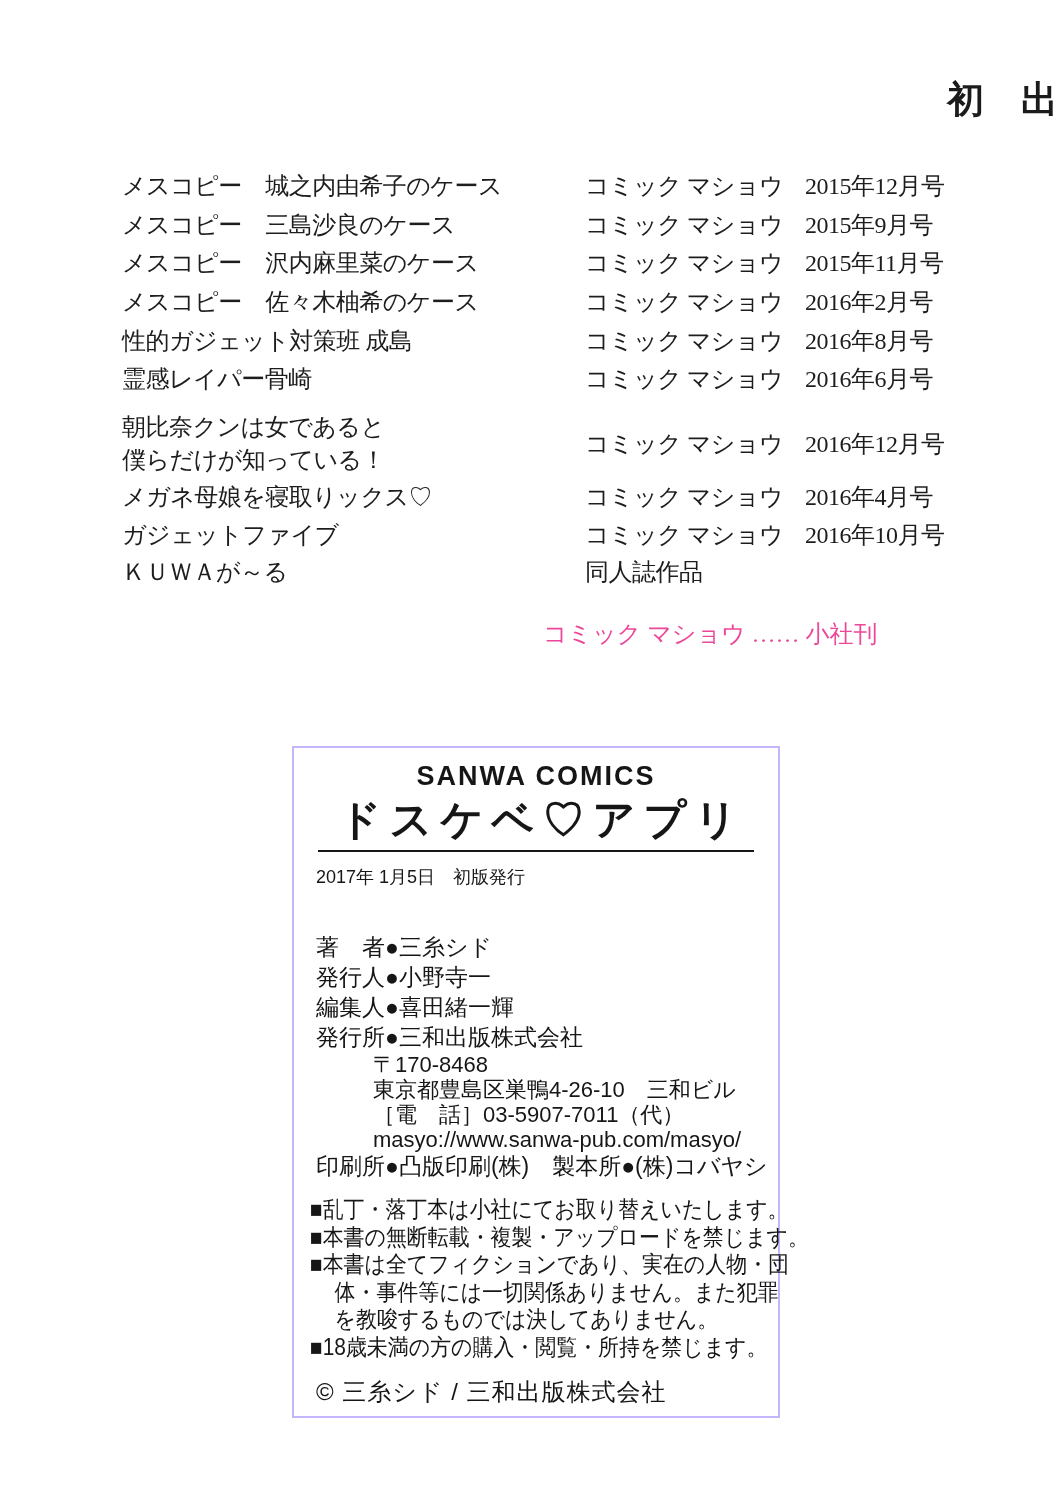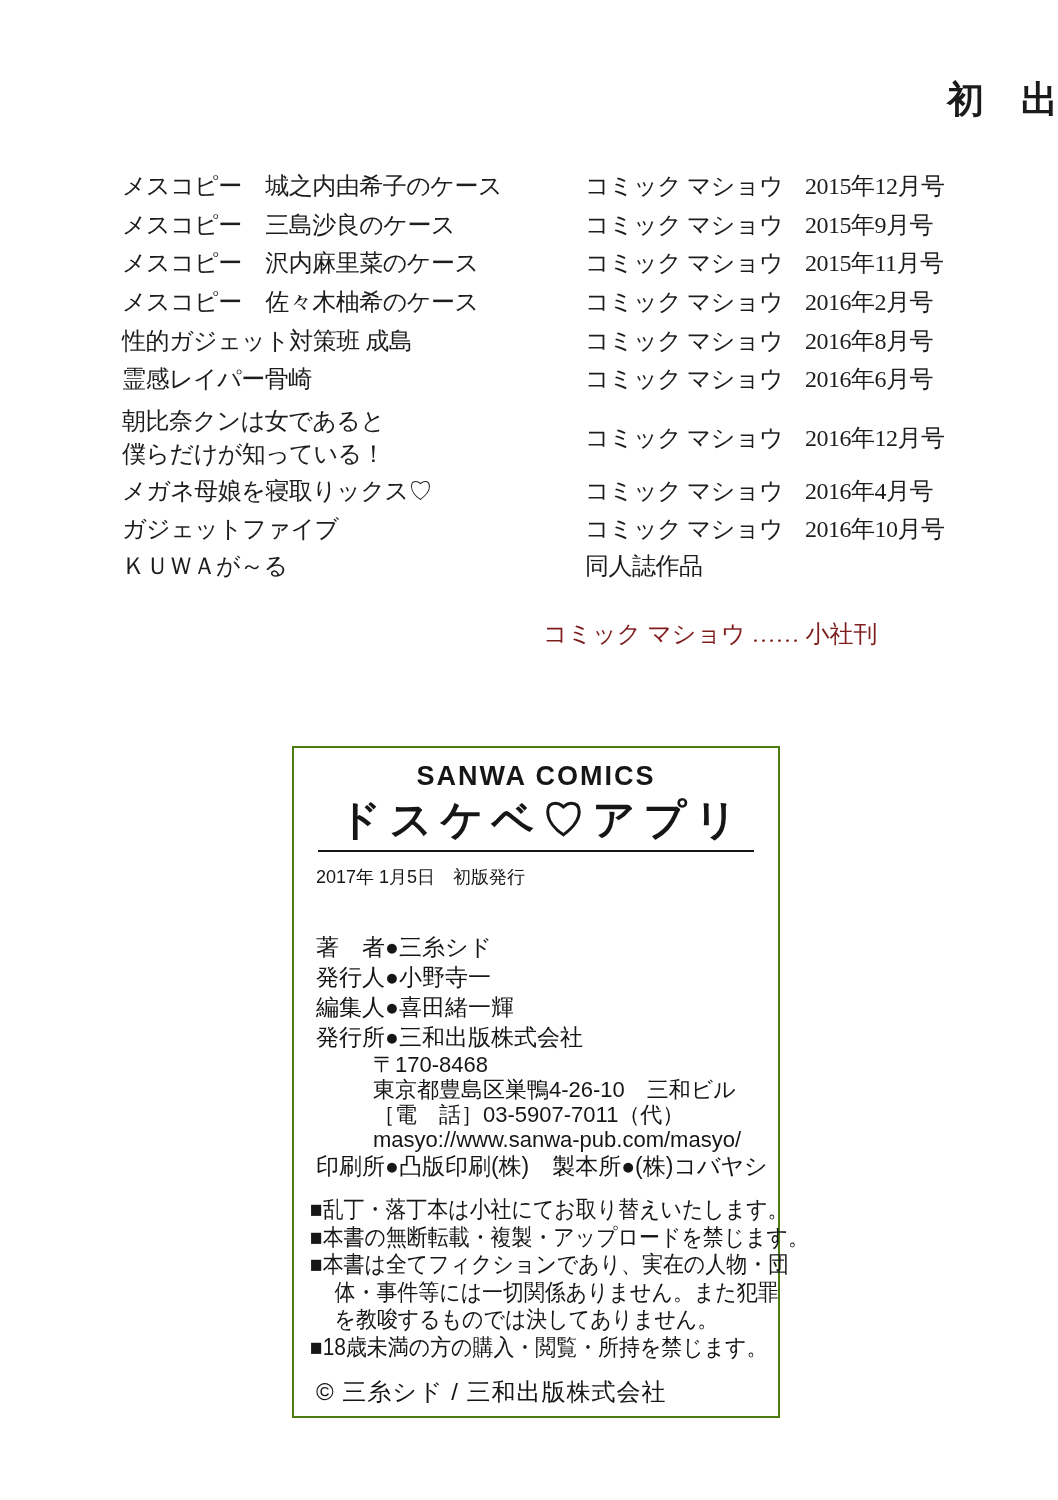--- a/index.html
+++ b/index.html
@@ -23,34 +23,34 @@
   .pub-list{position:absolute;top:167px;left:0;right:0;}
   .pub-row{
     display:flex;align-items:center;
     height:38.6px;
     font-size:24px;letter-spacing:-0.5px;
     color:#1d1d1d;
   }
   .pub-row .c-title{margin-left:122px;width:463px;}
   .pub-row .c-mag{width:220px;}
   .pub-row .c-date{flex:1;}
-  .pub-row.double{height:70px;margin-top:4px;}
+  .pub-row.double{height:70px;margin-top:10px;}
   .pub-row.double .c-title{line-height:33px;}
   .pub-row.tail{height:37.5px;}
 
   .footnote{
     position:absolute;top:620px;left:543px;
-    font-size:24px;line-height:28px;color:#7f1d1d;
+    font-size:24px;line-height:28px;color:#ec4899;
   }
 
   
   .colophon{
     position:absolute;left:292px;top:746px;
     width:484px;height:668px;
-    border:2px solid #4d7c0f;
+    border:2px solid #c4b5fd;
     font-family:"Liberation Sans", sans-serif;
     color:#161616;
   }
   .imprint{
     position:absolute;top:12px;left:0;right:0;
     text-align:center;
     font-size:27px;line-height:32px;font-weight:700;
     letter-spacing:2px;
   }
   .book-title{

